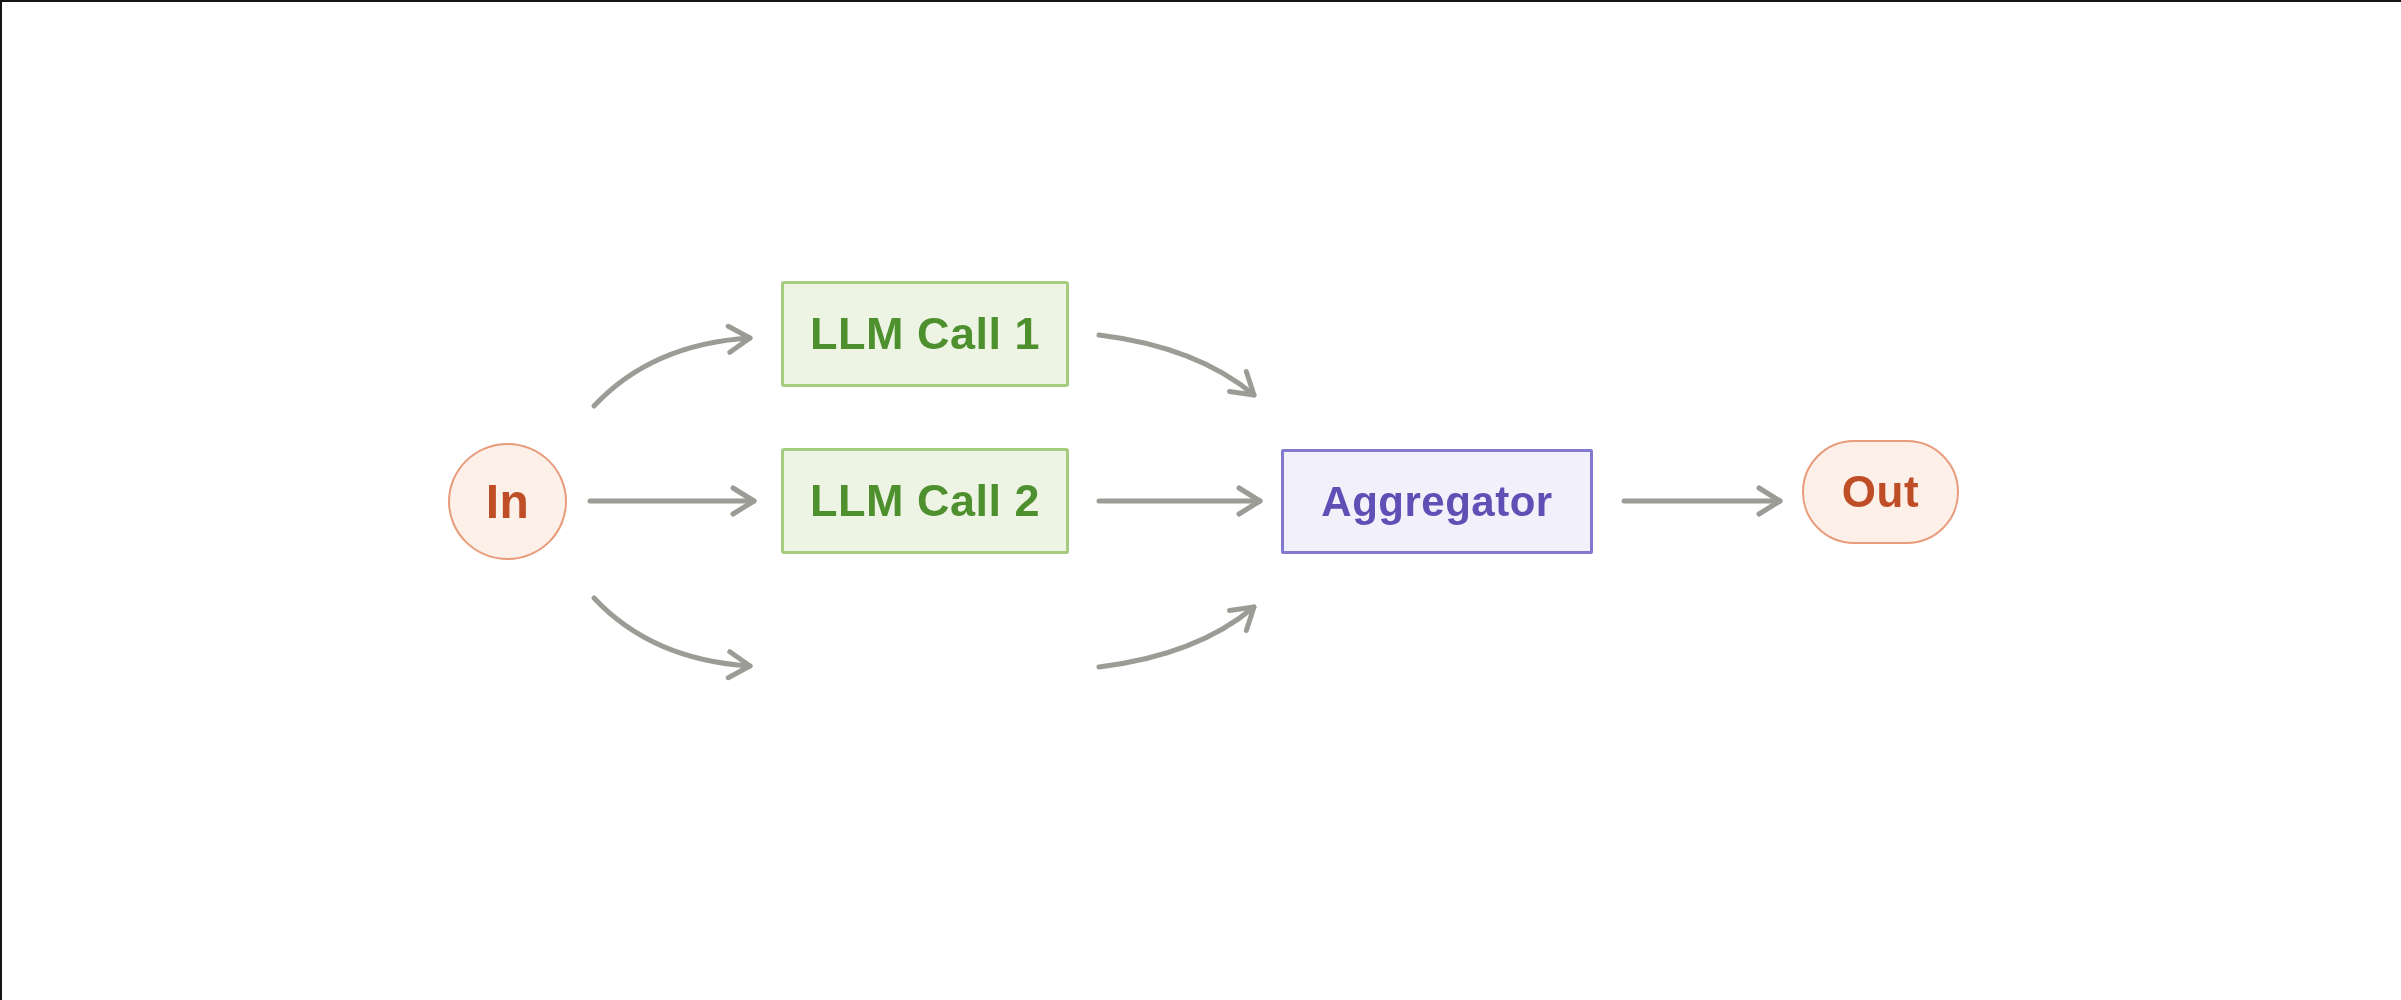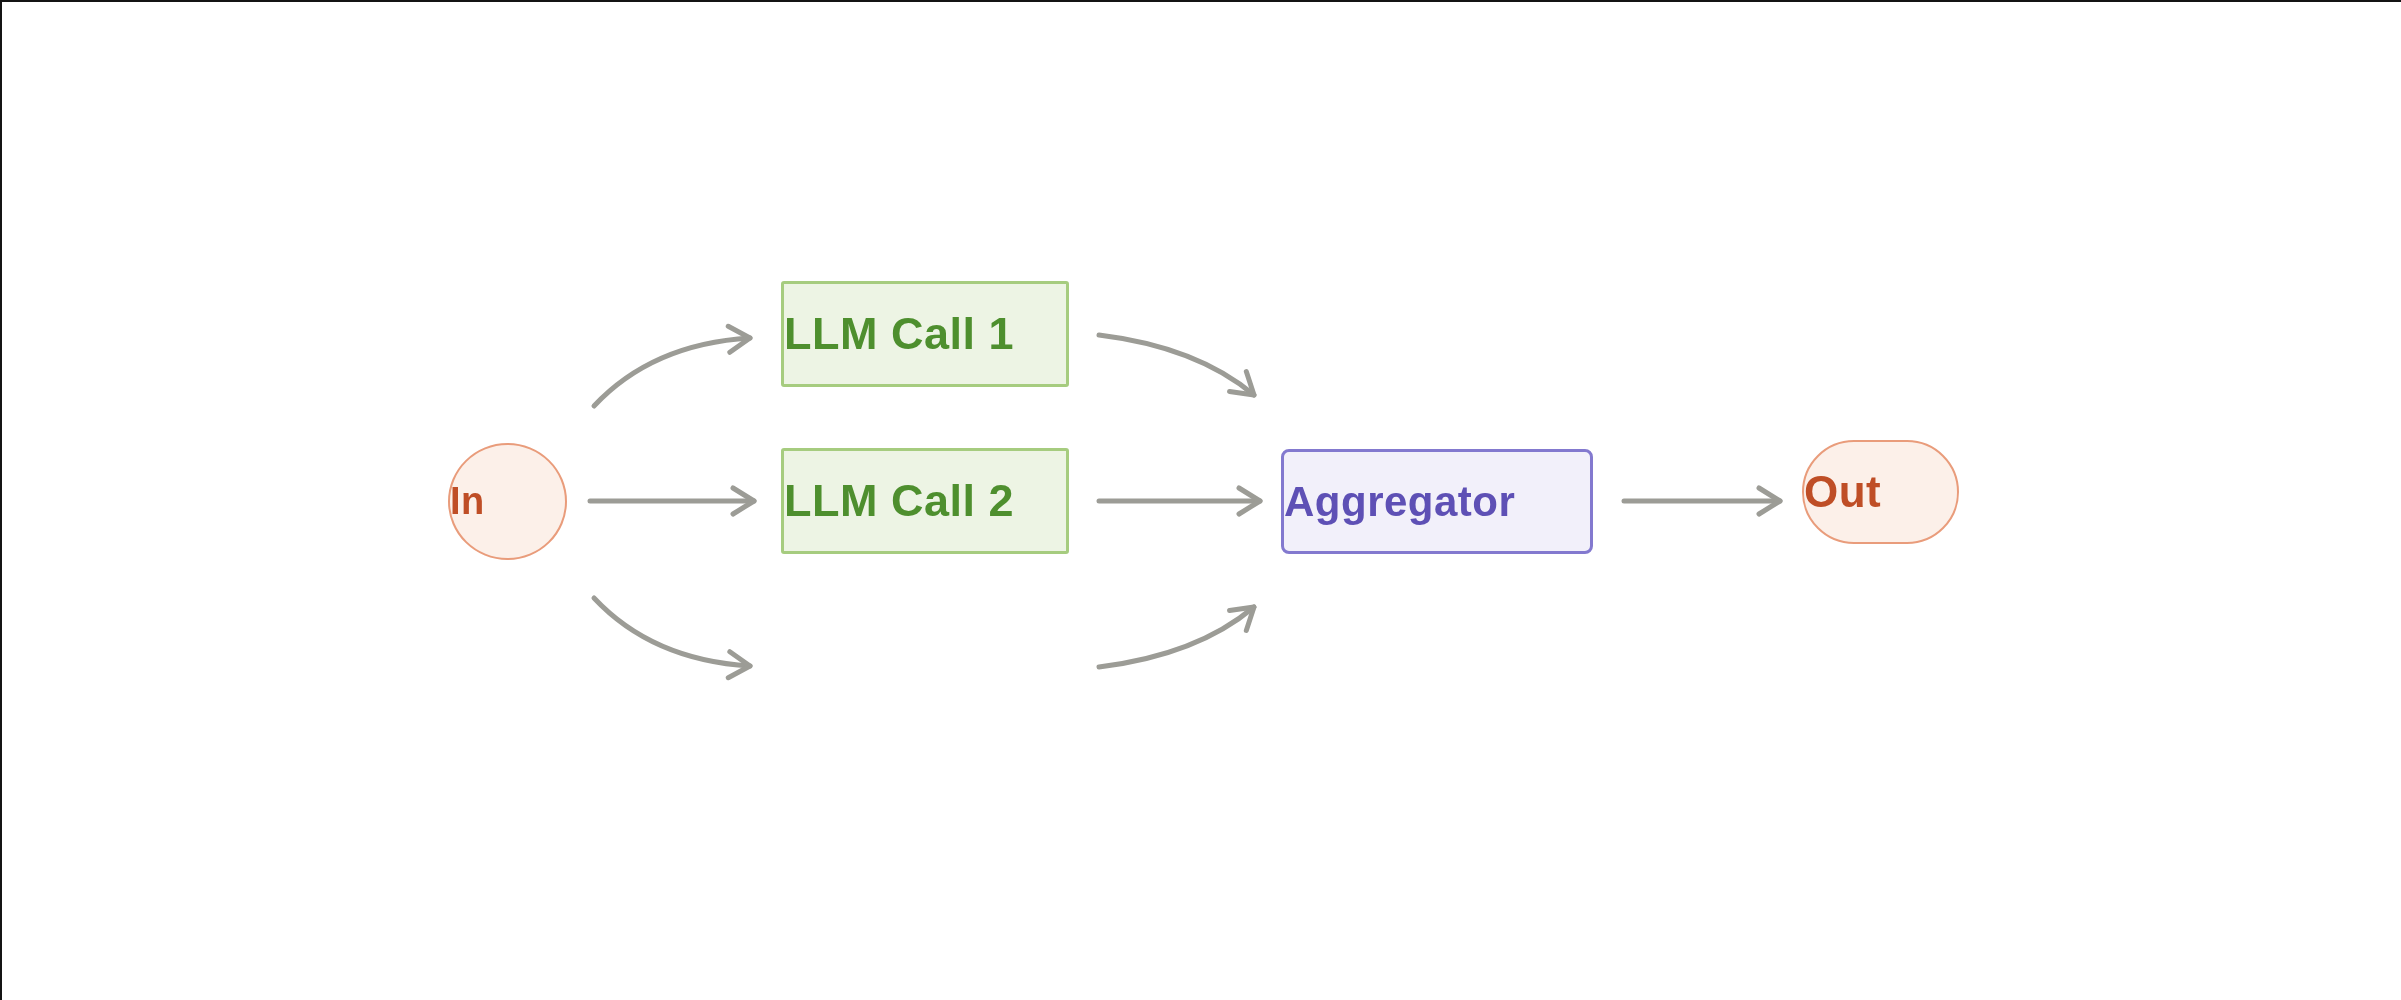--- a/index.html
+++ b/index.html
@@ -12,38 +12,38 @@
   body{background:var(--canvas);font-family:"Liberation Sans",sans-serif;}
   .canvas{
     position:relative;width:2401px;height:1000px;background:var(--canvas);
     border-top:2px solid var(--edge-line);
     border-left:2px solid var(--edge-line);
     overflow:hidden;
   }
   .connectors{position:absolute;left:0;top:0;width:2401px;height:1000px;}
   .connectors path{fill:none;stroke:var(--arrow);stroke-width:5;stroke-linecap:round;}
   .node{
-    position:absolute;display:flex;align-items:center;
+    position:absolute;display:flex;align-items:center;justify-content:center;
     font-weight:bold;text-align:center;letter-spacing:.5px;
   }
   .node-in{
     left:446px;top:441px;width:119px;height:117px;border-radius:50%;
     background:var(--peach-fill);border:2.5px solid var(--peach-border);
-    color:var(--peach-text);font-size:38px;
+    color:var(--peach-text);font-size:48px;
   }
   .node-llm{
     left:779px;width:288px;height:106px;border-radius:3px;
     background:var(--green-fill);border:3px solid var(--green-border);
     color:var(--green-text);font-size:45px;
   }
   .node-llm1{top:279px;}
   .node-llm2{top:446px;}
   .node-llm3{top:613px;}
   .node-aggregator{
-    left:1279px;top:447px;width:312px;height:105px;border-radius:8px;
+    left:1279px;top:447px;width:312px;height:105px;border-radius:2px;
     background:var(--purple-fill);border:3px solid var(--purple-border);
     color:var(--purple-text);font-size:42px;
   }
   .node-out{
     left:1800px;top:438px;width:157px;height:104px;border-radius:52px;
     background:var(--peach-fill);border:2.5px solid var(--peach-border);
     color:var(--peach-text);font-size:44px;
   }
 </style>
 </head>

